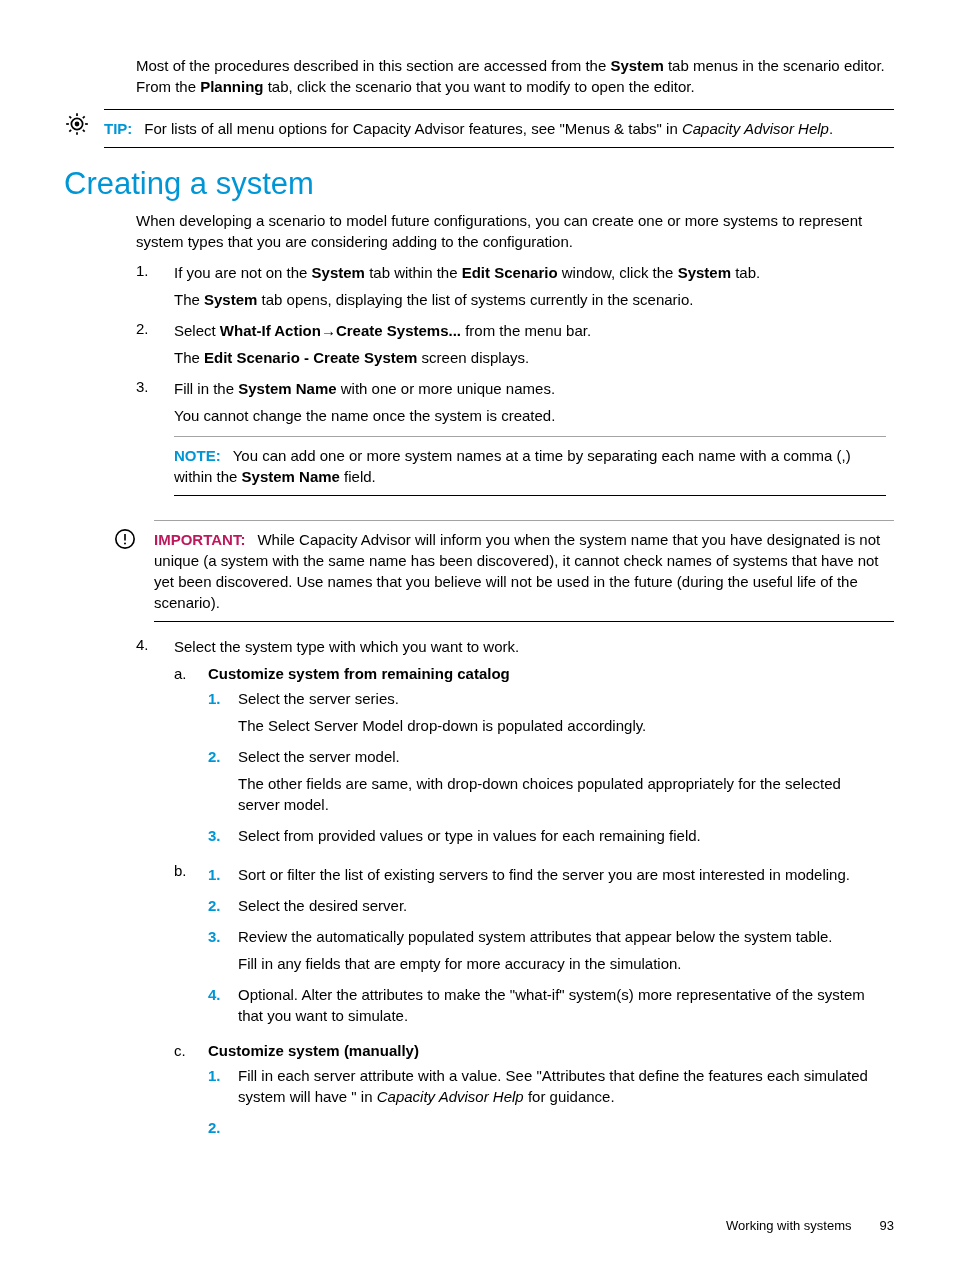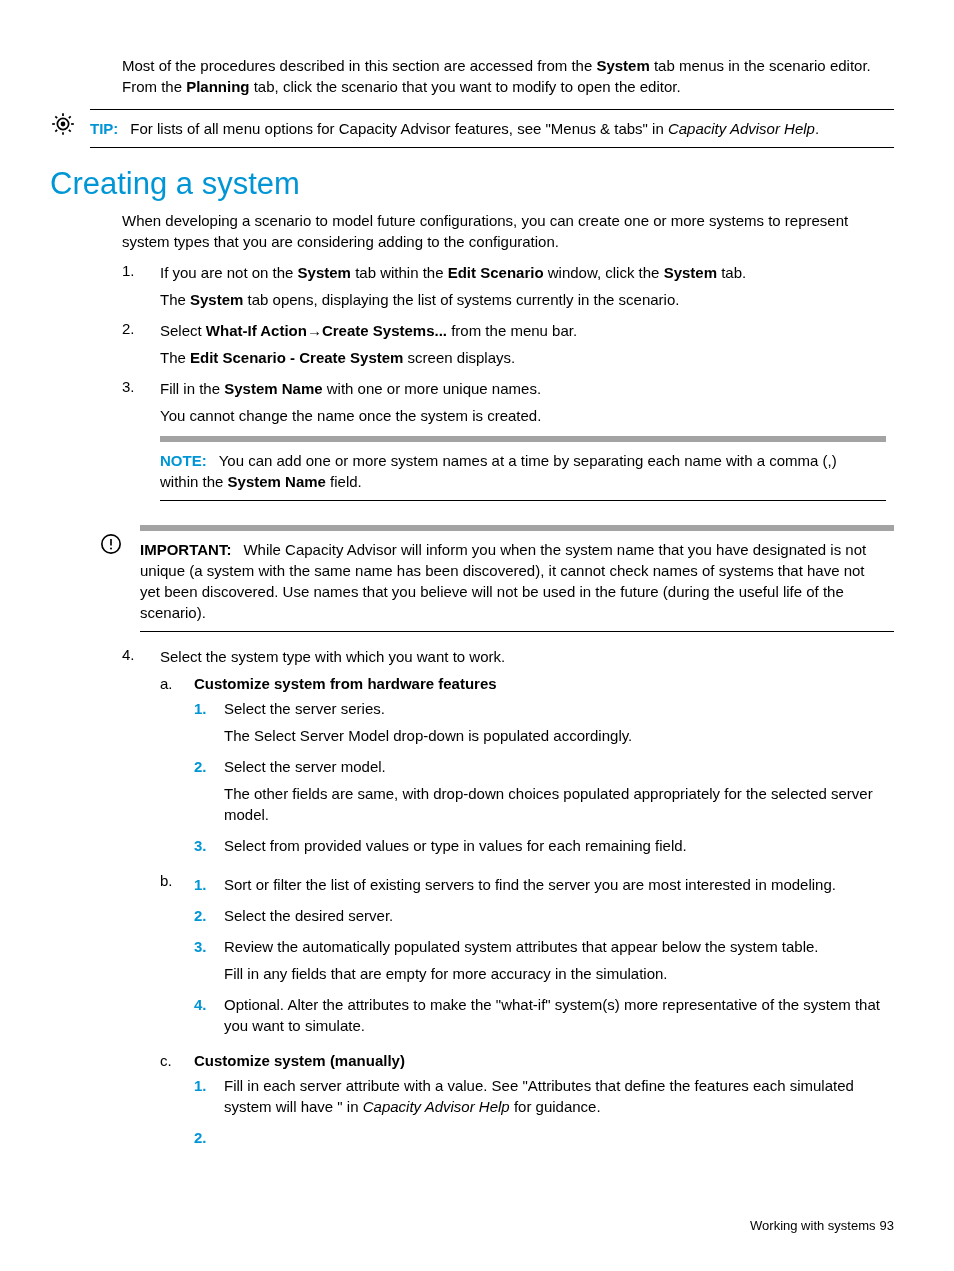--- a/index.html
+++ b/index.html
@@ -5,21 +5,21 @@
   body {
     margin: 0;
     padding: 0;
     font-family: "Futura", "Century Gothic", "Trebuchet MS", Arial, sans-serif;
     font-size: 15px;
     color: #000;
     background: #fff;
     width: 954px;
   }
   .page {
-    padding: 55px 60px 40px 50px;
+    padding: 55px 60px 40px 64px;
     box-sizing: border-box;
     width: 954px;
     min-height: 1271px;
     position: relative;
   }
   .intro {
     margin-left: 72px;
     margin-right: 8px;
     line-height: 1.4;
   }
@@ -38,21 +38,21 @@
   }
   .callout-body {
     flex: 1;
     border-top: 1px solid #000;
     border-bottom: 1px solid #000;
     padding: 8px 8px 8px 0;
     line-height: 1.4;
   }
   .tip-label { font-weight: bold; color: #0096d6; margin-right: 12px; }
   .note-label { font-weight: bold; color: #0096d6; margin-right: 12px; }
-  .imp-label { font-weight: bold; color: #000000; margin-right: 12px; }
+  .imp-label { font-weight: bold; color: #be185d; margin-right: 12px; }
 
   h2.section {
     font-weight: normal;
     color: #0096d6;
     font-size: 31px;
     margin: 18px 0 8px 0;
   }
 
   .body-text {
     margin-left: 72px;
@@ -74,21 +74,21 @@
     padding-right: 0;
   }
   ol.main-list > li > .content {
     flex: 1;
     line-height: 1.4;
     padding-right: 8px;
   }
   .content p { margin: 0 0 6px 0; }
 
   .note-box, .imp-box {
-    border-top: 6px solid #a3a3a3;
+    border-top: 1px solid #a3a3a3;
     border-bottom: 1px solid #000;
     padding: 8px 8px 8px 0;
     margin: 10px 0 14px 0;
     line-height: 1.4;
   }
   .imp-row {
     display: flex;
     gap: 12px;
     margin: 10px 0 14px 50px;
   }
@@ -117,21 +117,21 @@
   }
   ol.nested > li > .nc { flex:1; line-height:1.4; }
   ol.nested > li > .nc p { margin:0 0 6px 0; }
 
   .footer {
     position:absolute;
     bottom:38px;
     right:60px;
     font-size:13px;
   }
-  .footer .pn { margin-left:4px; }
+  .footer .pn { margin-left:28px; }
 
   svg { display:block; }
 </style>
 </head>
 <body>
 
 <div class="page">
 
   <div class="intro">
     <span>Most of the procedures described in this section are accessed from the </span><span class="bold">System</span><span> tab menus in the scenario editor. From the </span><span class="bold">Planning</span><span> tab, click the scenario that you want to modify to open the editor.</span>
@@ -207,21 +207,21 @@
   <ol class="main-list">
     <li>
       <div class="num">4.</div>
       <div class="content">
         <p>Select the system type with which you want to work.</p>
 
         <ol class="alpha">
           <li>
             <div class="marker">a.</div>
             <div class="ac">
-              <span class="bold">Customize system from hardware features</span>
+              <span class="bold">Customize system from remaining catalog</span>
               <ol class="nested">
                 <li>
                     <div class="marker">1.</div>
                     <div class="nc">
                       <p>Select the server series.</p>
                       <p>The Select Server Model drop-down is populated accordingly.</p>
                     </div>
                   </li>
                 <li>
                     <div class="marker">2.</div>

